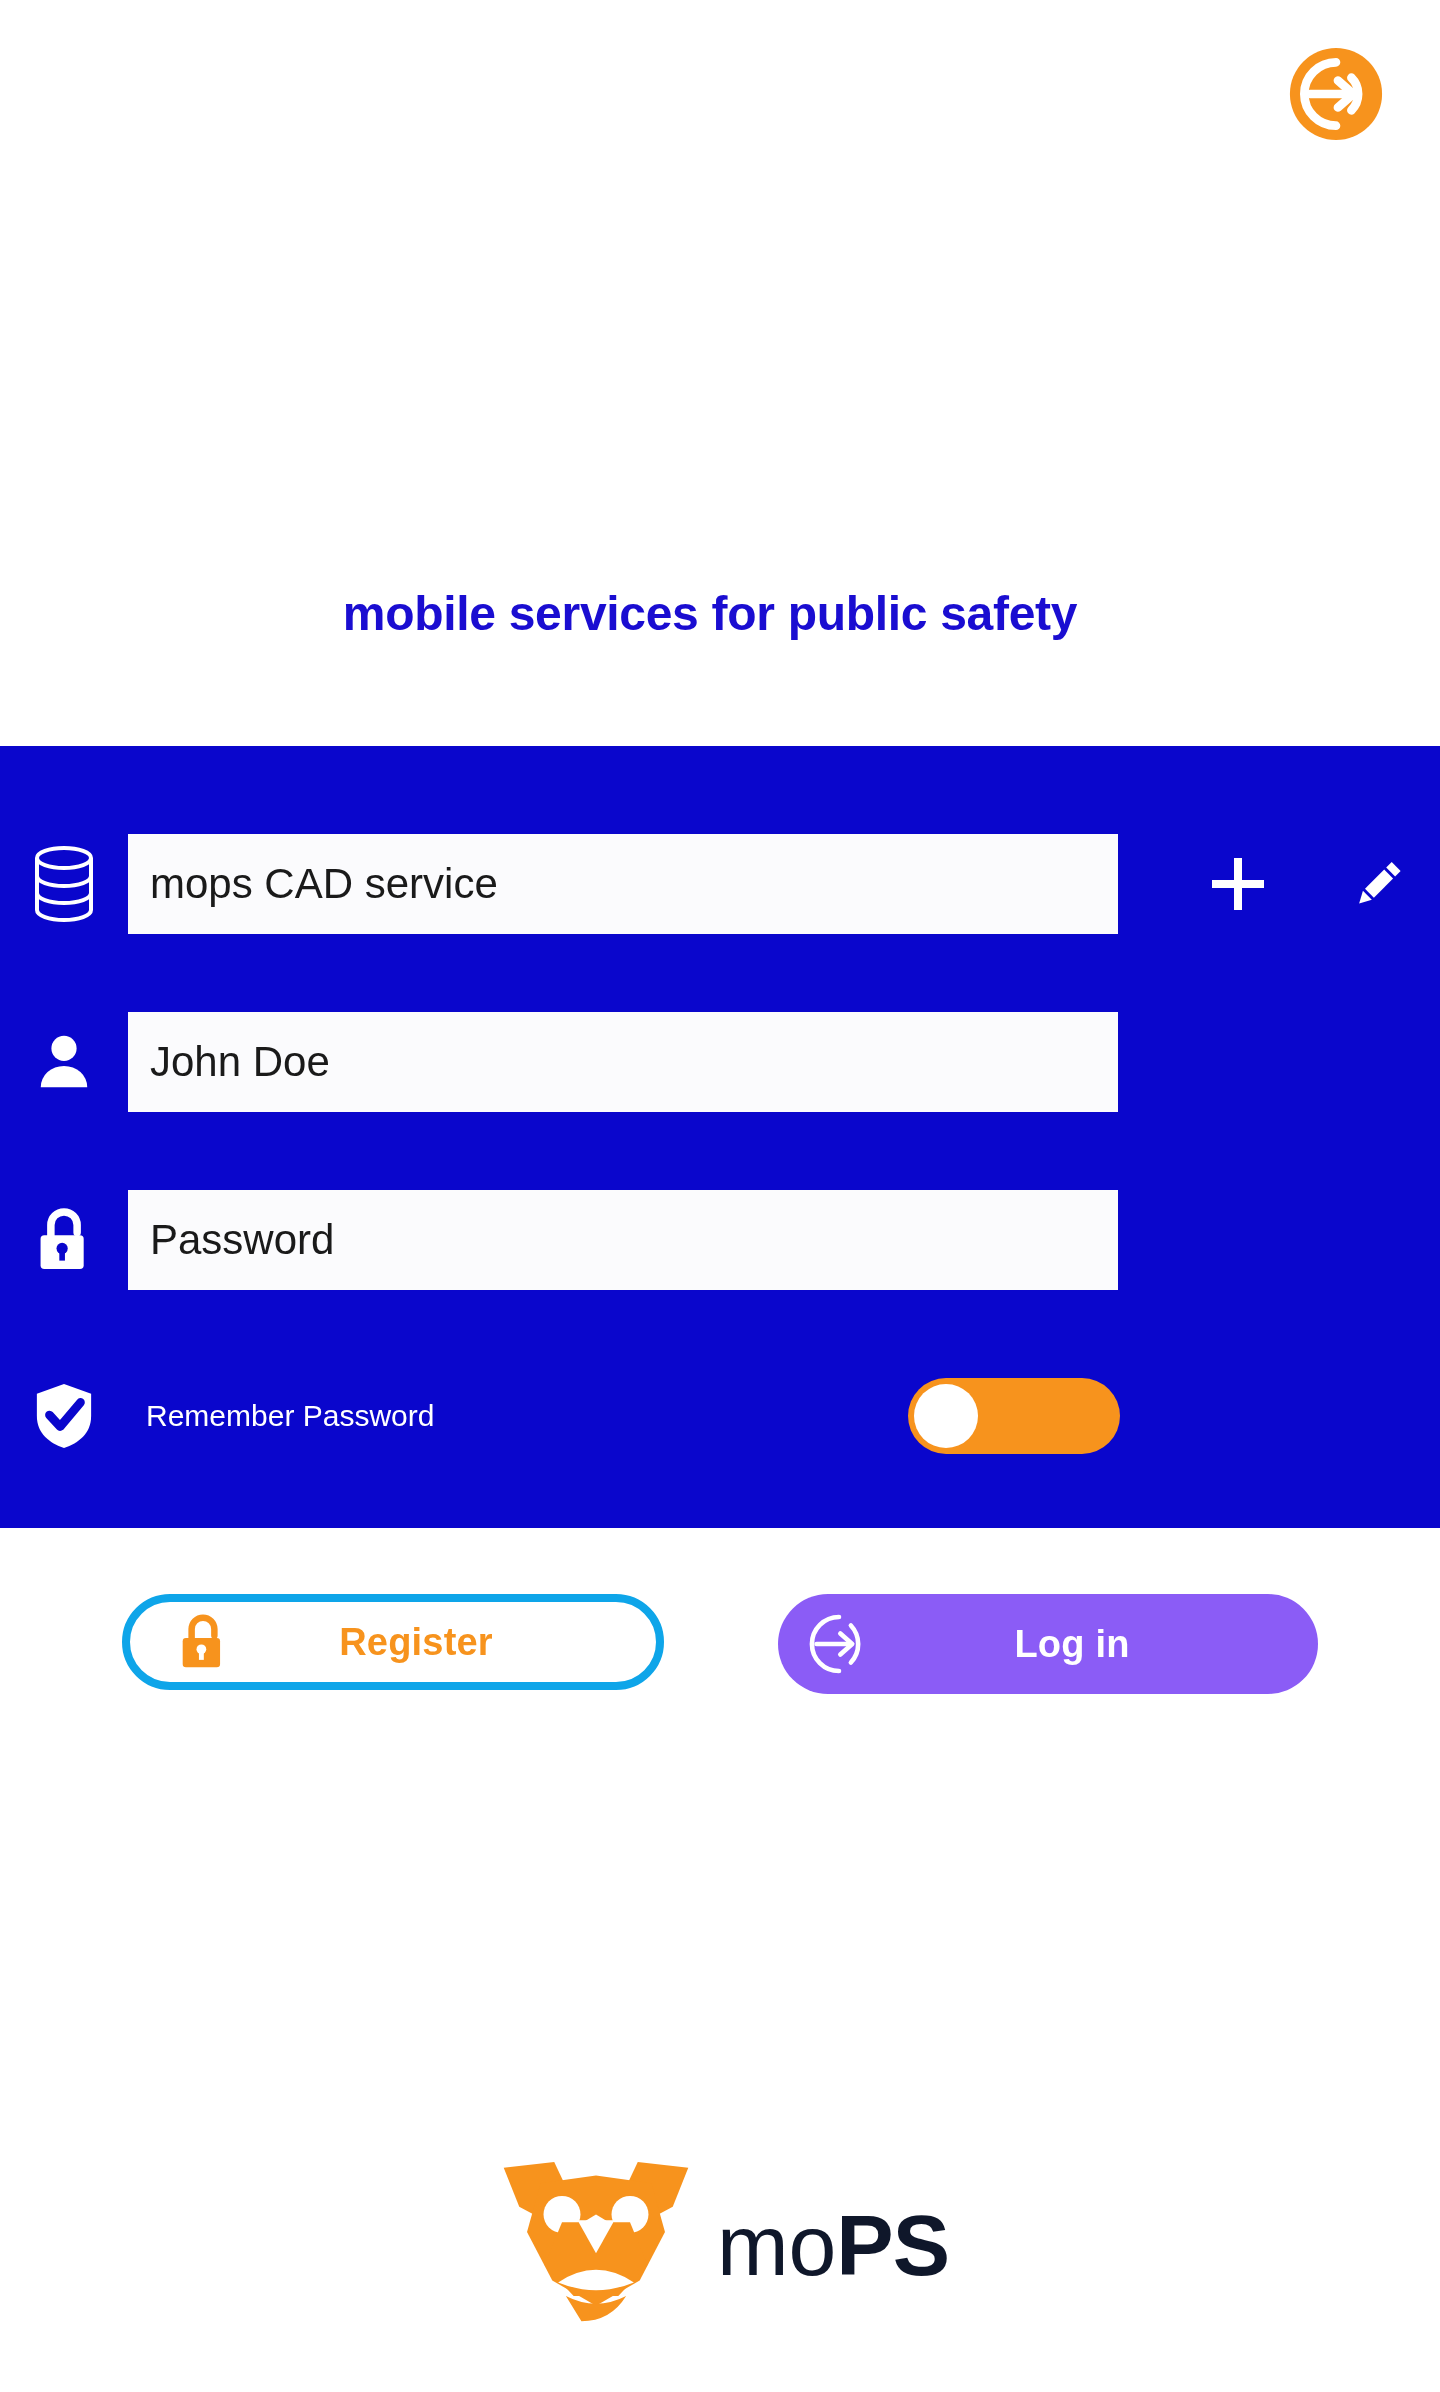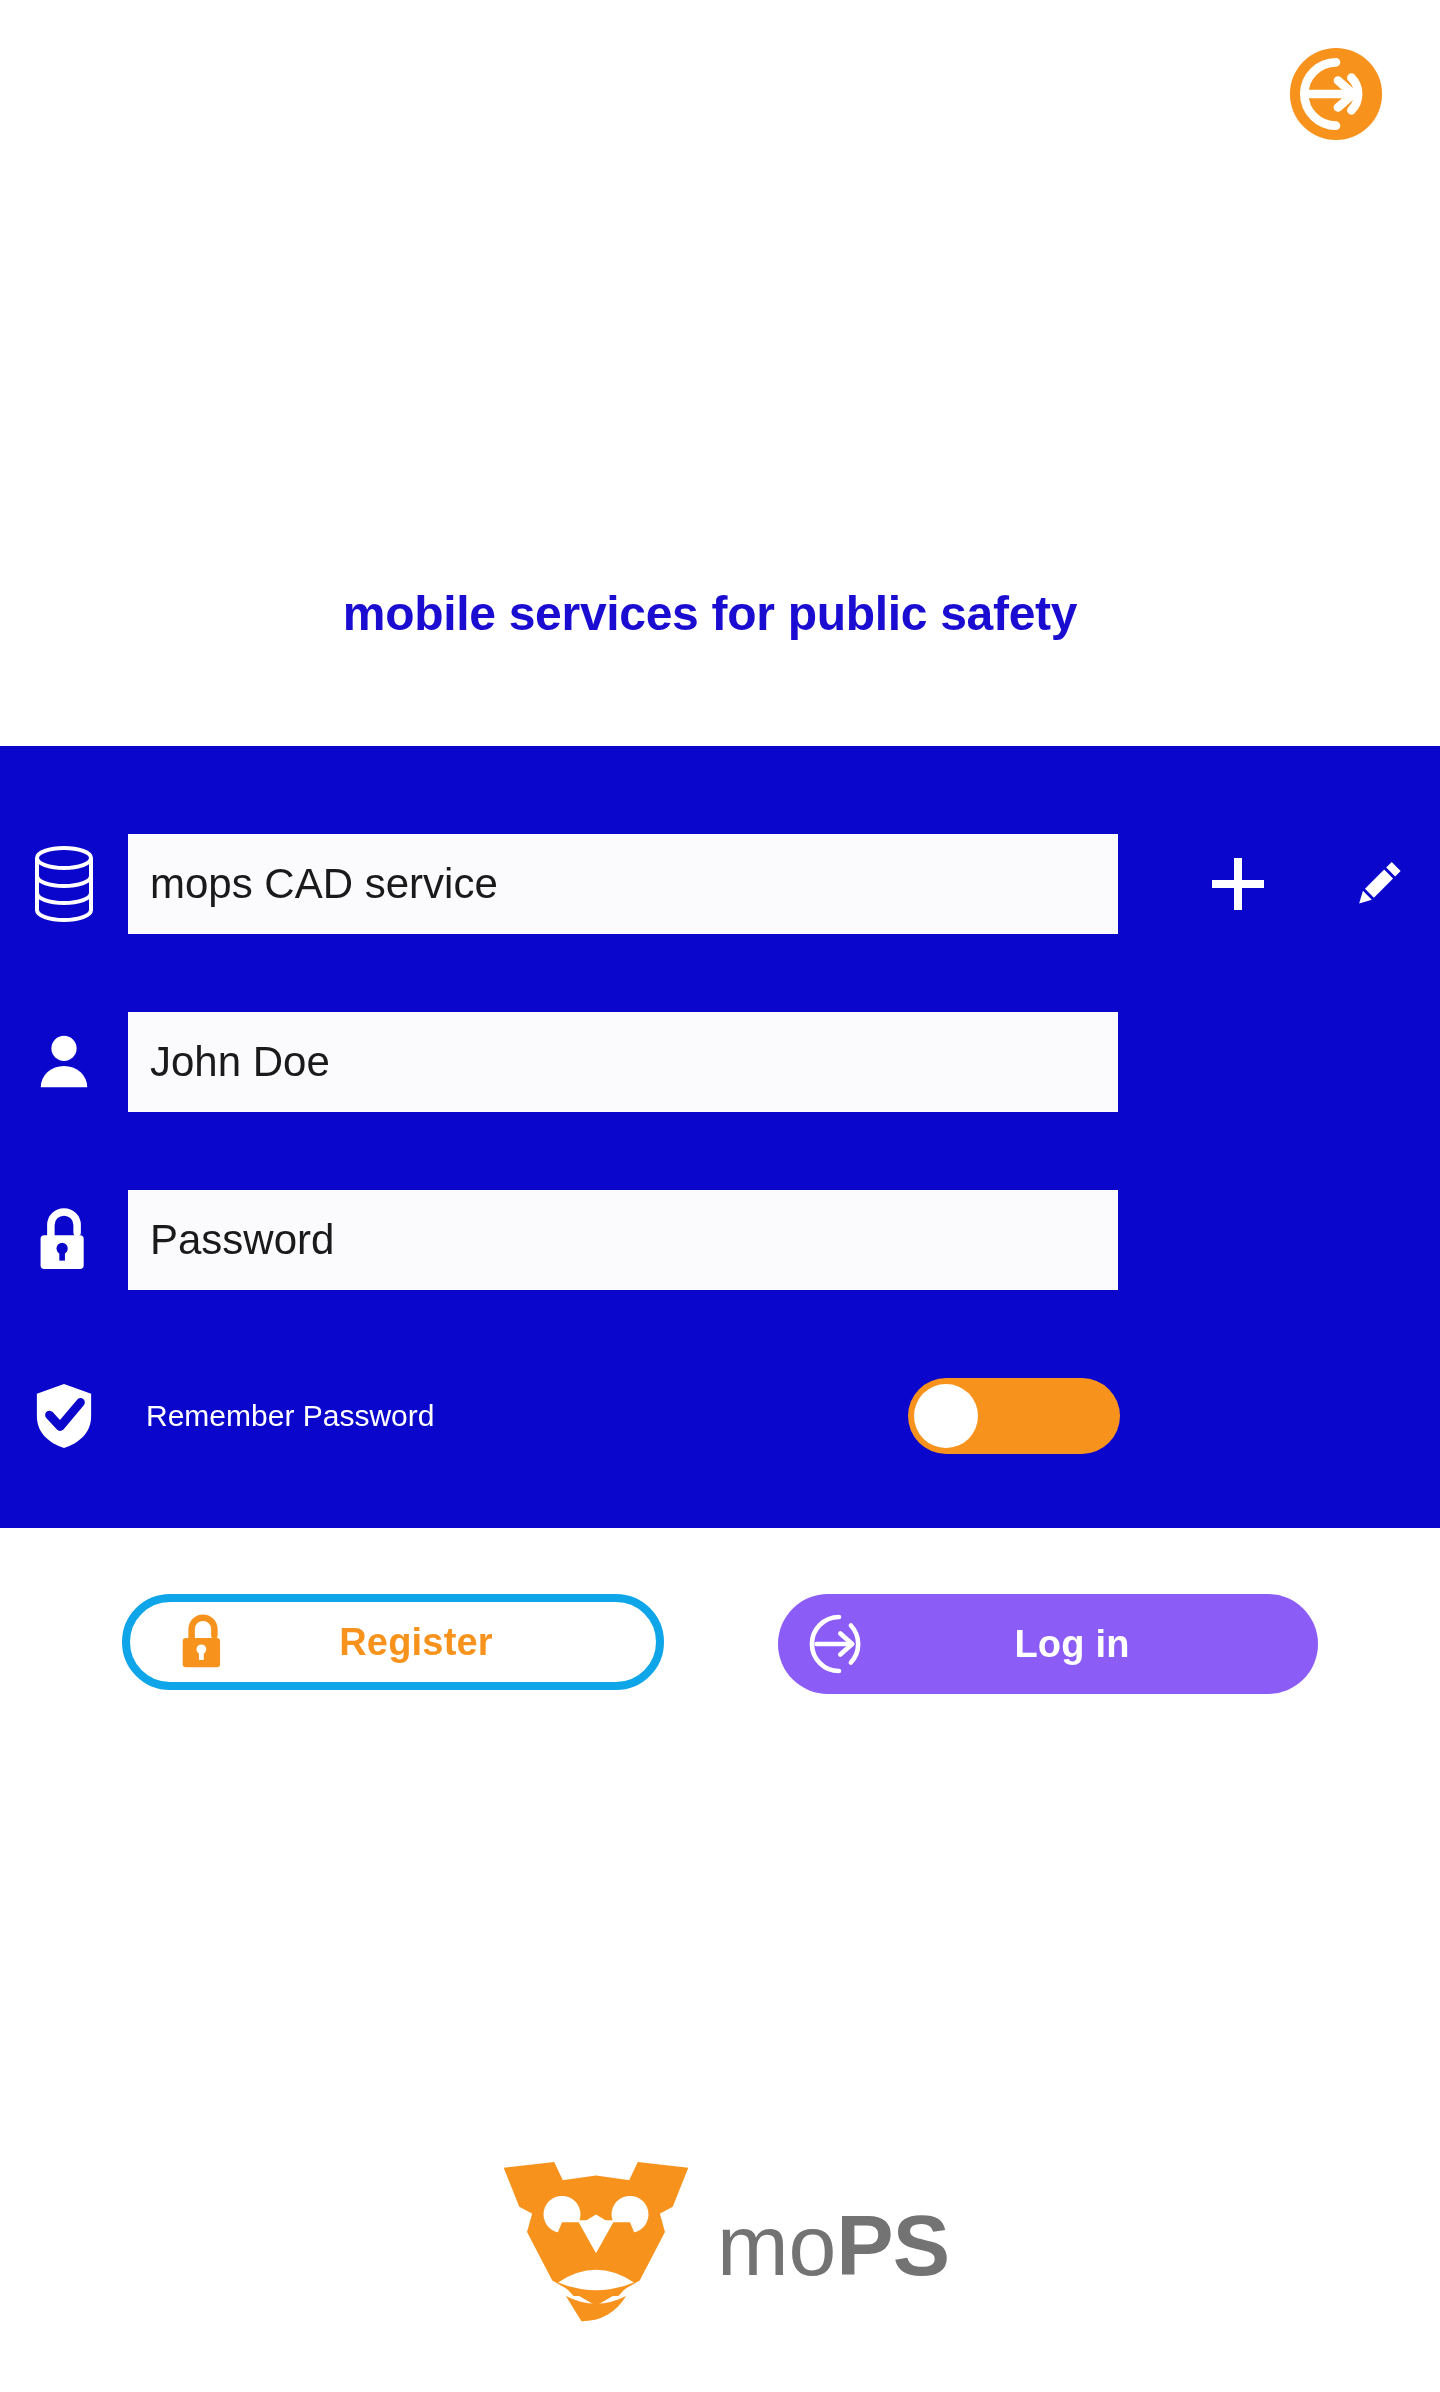--- a/index.html
+++ b/index.html
@@ -201,21 +201,21 @@
     left: 0;
     width: 1440px;
     display: flex;
     align-items: center;
     justify-content: center;
   }
   .brand-mark { width: 210px; height: 170px; }
   .brand-text {
     margin-left: 16px;
     font-size: 86px;
-    color: #737373;
+    color: #0f172a;
     line-height: 1;
     white-space: nowrap;
   }
   .brand-text .light { font-weight: 300; }
   .brand-text .bold  { font-weight: bold; letter-spacing: -1px; }
 </style>
 </head>
 <body>
 
 <div class="screen">

